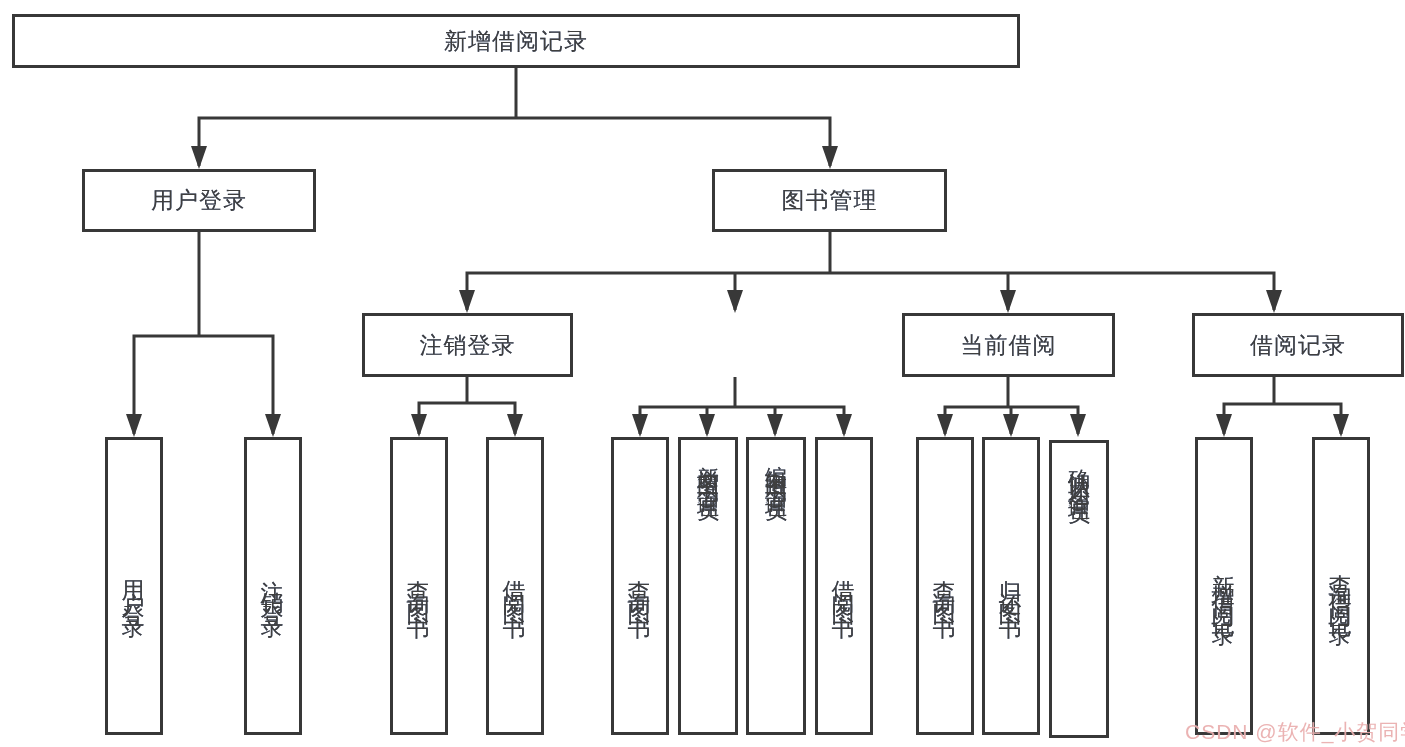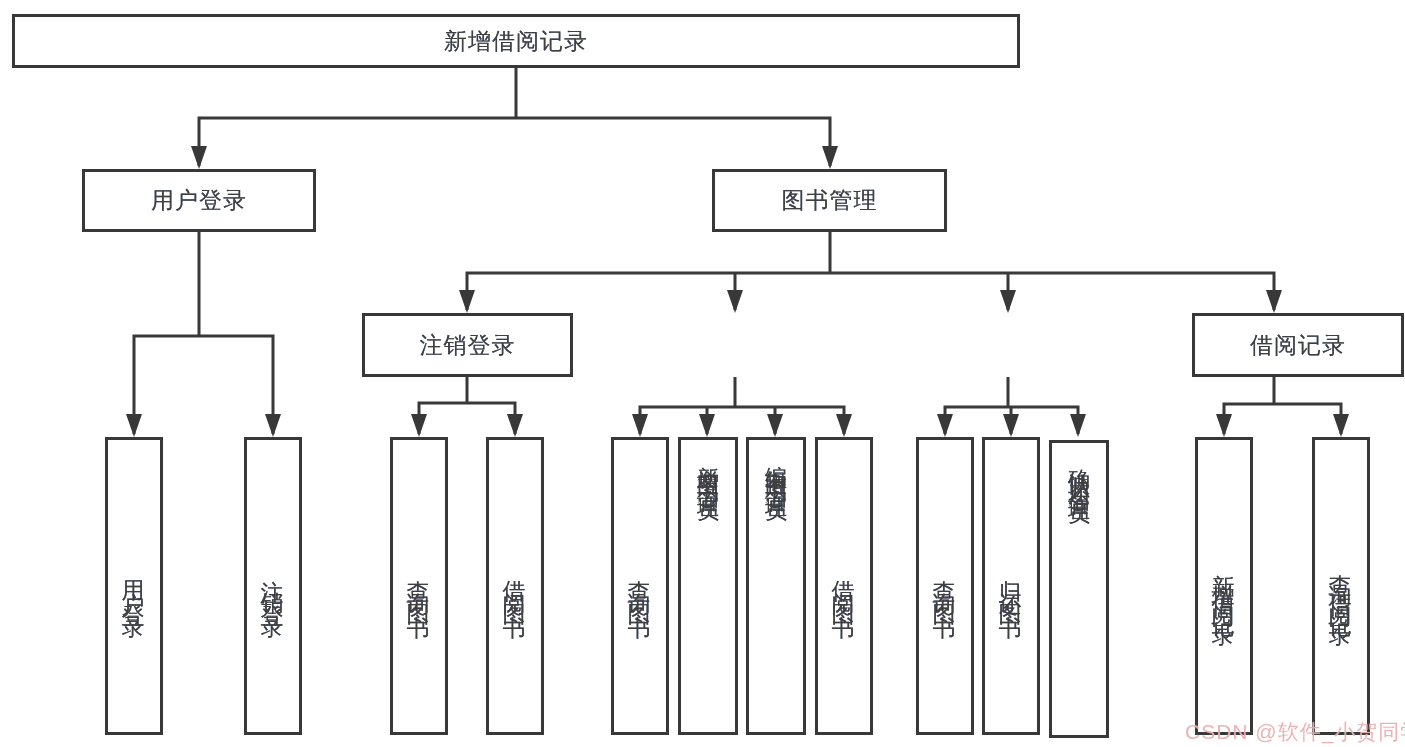--- a/index.html
+++ b/index.html
@@ -95,20 +95,23 @@
   <div class="box" style="left:82px;top:169px;width:234px;height:63px">
     <span class="hlabel">用户登录</span>
   </div>
   <div class="box" style="left:712px;top:169px;width:235px;height:63px">
     <span class="hlabel">图书管理</span>
   </div>
 
   <div class="box" style="left:362px;top:313px;width:211px;height:64px">
     <span class="hlabel">注销登录</span>
   </div>
+  <div class="box" style="left:902px;top:313px;width:213px;height:64px">
+    <span class="hlabel">当前借阅</span>
+  </div>
   <div class="box" style="left:1192px;top:313px;width:212px;height:64px">
     <span class="hlabel">借阅记录</span>
   </div>
 
   <div class="box vbox" style="left:105px">
     <span class="vlabel">用户登录</span>
   </div>
   <div class="box vbox" style="left:244px">
     <span class="vlabel">注销登录</span>
   </div>

